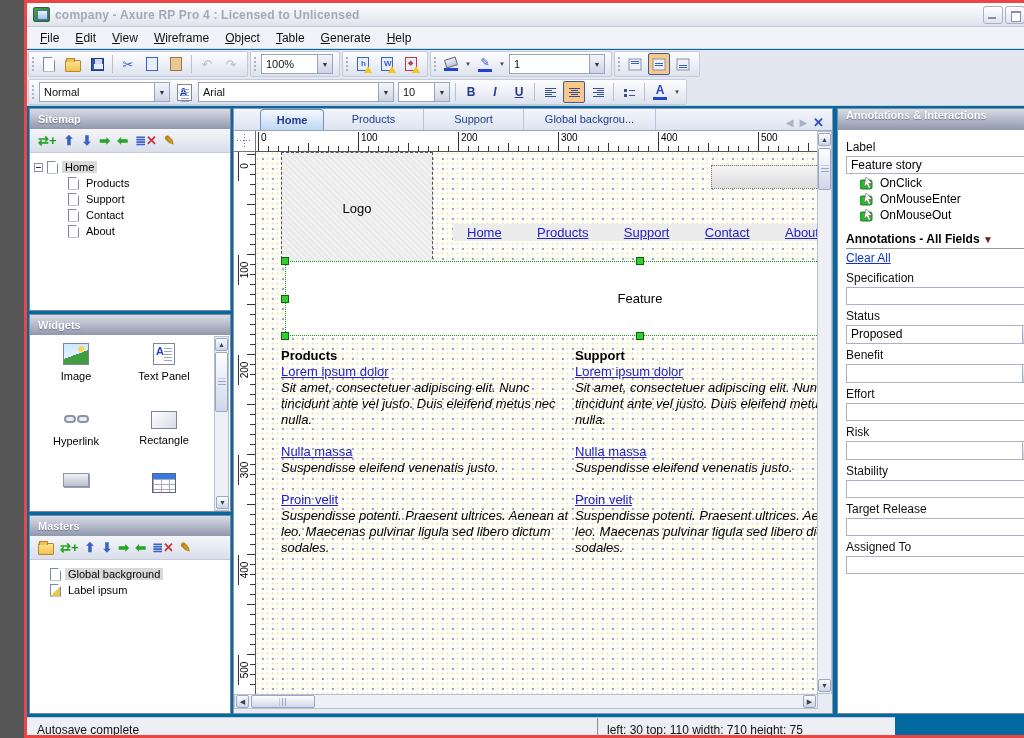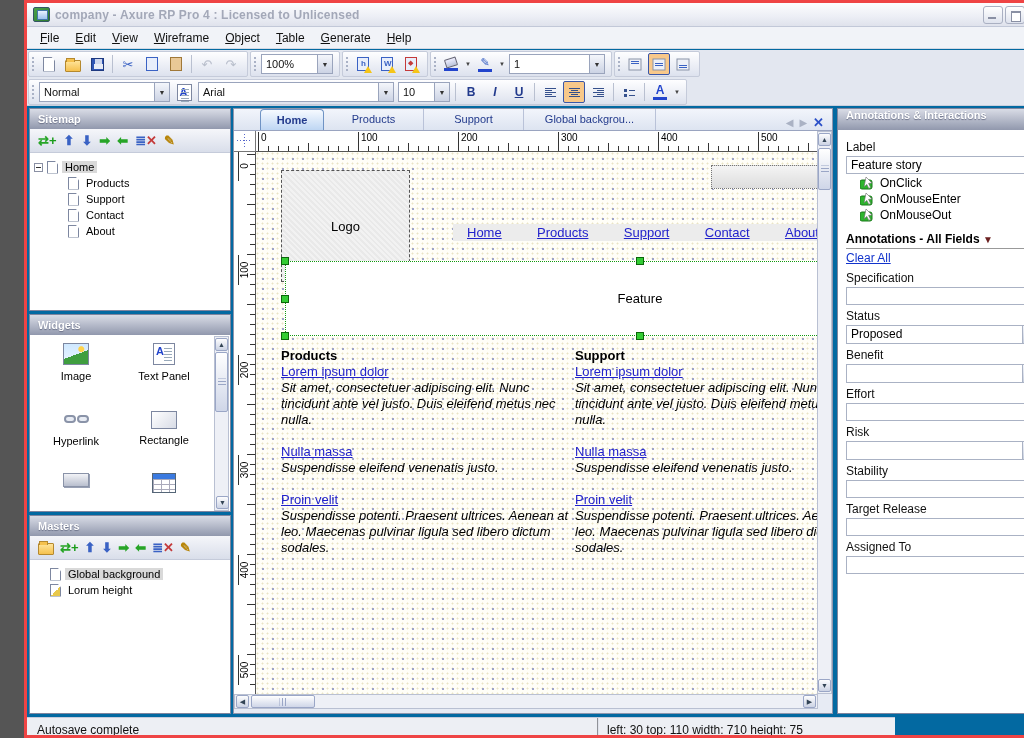--- a/index.html
+++ b/index.html
@@ -150,21 +150,21 @@
   .vruler .ticks50{position:absolute;top:2px;right:0;height:100%;width:8px;
     background:repeating-linear-gradient(to bottom,#333 0 1px,transparent 1px 50px);}
   .vruler span{position:absolute;left:1px;font-size:10px;color:#000;transform:rotate(-90deg);
     transform-origin:center;width:30px;text-align:center;border-top:1px solid #333;}
   .viewport{position:absolute;left:22px;top:43px;width:562px;height:542px;overflow:hidden;
     background-color:#fffef7;
     background-image:
       radial-gradient(circle,#9aa0c8 .7px,transparent .9px),
       radial-gradient(circle,#eae4c6 .9px,transparent 1.1px);
     background-size:10px 10px,5px 5px;background-position:2px 2px,4px 4px;}
-  .wf-logo{position:absolute;left:25px;top:18px;width:129px;height:112px;
+  .wf-logo{position:absolute;left:25px;top:0;width:152px;height:112px;
     background:repeating-linear-gradient(45deg,#e9e9e9 0 2px,#f2f2f2 2px 4px);
     border:1px dashed #555;display:flex;align-items:center;justify-content:center;
     font-size:13px;color:#000;}
   .wf-toprect{position:absolute;left:455px;top:13px;width:130px;height:24px;
     background:linear-gradient(#f4f4f4,#ddd);border:1px dotted #777;}
   .wf-nav{position:absolute;left:197px;top:72px;width:380px;height:17px;background:#ececec;
     display:flex;align-items:center;justify-content:space-between;padding:0 14px;}
   .wf-nav a{font-size:13px;color:#2222cc;text-decoration:underline;}
   .wf-feature{position:absolute;left:29px;top:109px;width:710px;height:75px;background:#fff;
     border:1px dotted #119911;display:flex;align-items:center;justify-content:center;
@@ -467,21 +467,21 @@
     </div>
     <div class="tree">
       <div class="tree-row">
         <span class="indent2"></span>
           <span class="i-page"></span>
         <span class="tree-label hl">Global background</span>
       </div>
       <div class="tree-row">
         <span class="indent2"></span>
           <span class="i-page" style="background:linear-gradient(135deg,#fff 55%,#e8c84a 55%)"></span>
-        <span class="tree-label">Lorum height</span>
+        <span class="tree-label">Label ipsum</span>
       </div>
     </div>
   </div>
 
   <div class="canvas-region">
     <div class="tabbar">
       <span class="tab active">Home</span>
       <span class="tab">Products</span>
       <span class="tab">Support</span>
       <span class="tab" style="width:132px">Global backgrou...</span>

